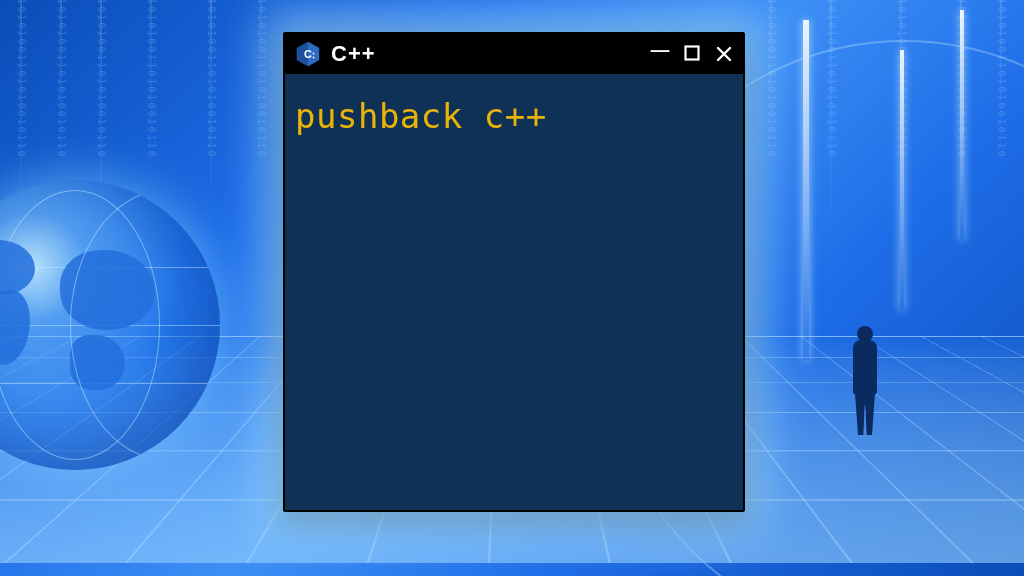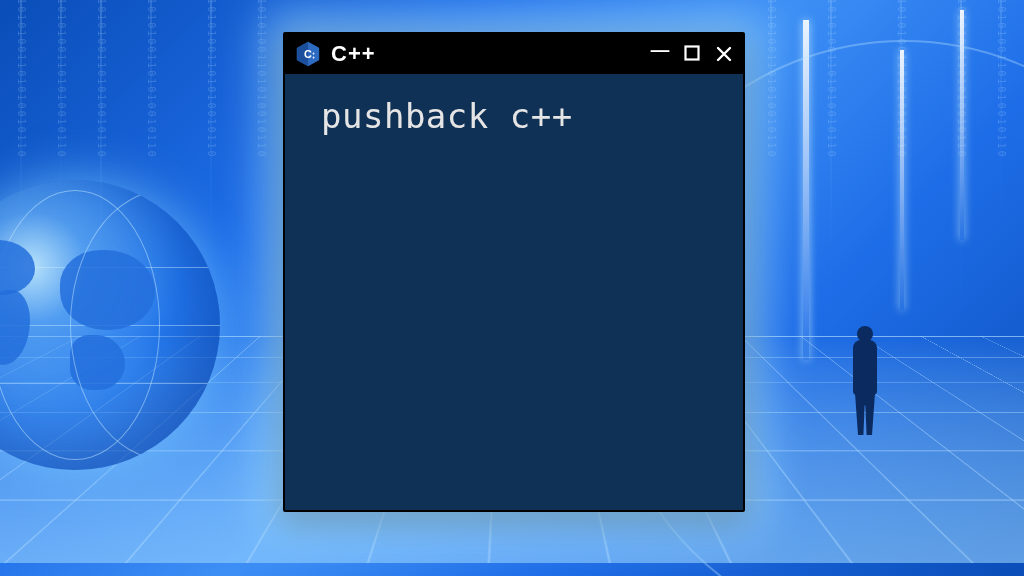--- a/index.html
+++ b/index.html
@@ -177,22 +177,22 @@
       width: 22px;
       text-align: center;
       cursor: pointer;
       user-select: none;
       font-weight: 600;
     }
     .win-btn.min { transform: translateY(-4px); font-size: 26px; }
     .win-btn.close { font-size: 24px; }
     .terminal-body {
       flex: 1;
-      padding: 22px 36px;
-      color: #e5e5e5;
+      padding: 22px 10px;
+      color: #eab308;
       font-family: "Consolas", "DejaVu Sans Mono", "Menlo", monospace;
       font-size: 34px;
       letter-spacing: 0.5px;
     }
   </style>
 </head>
 <body>
 
 <div class="bg-rain">
   <div class="rain-col" style="left:20px;height:360px"></div>

